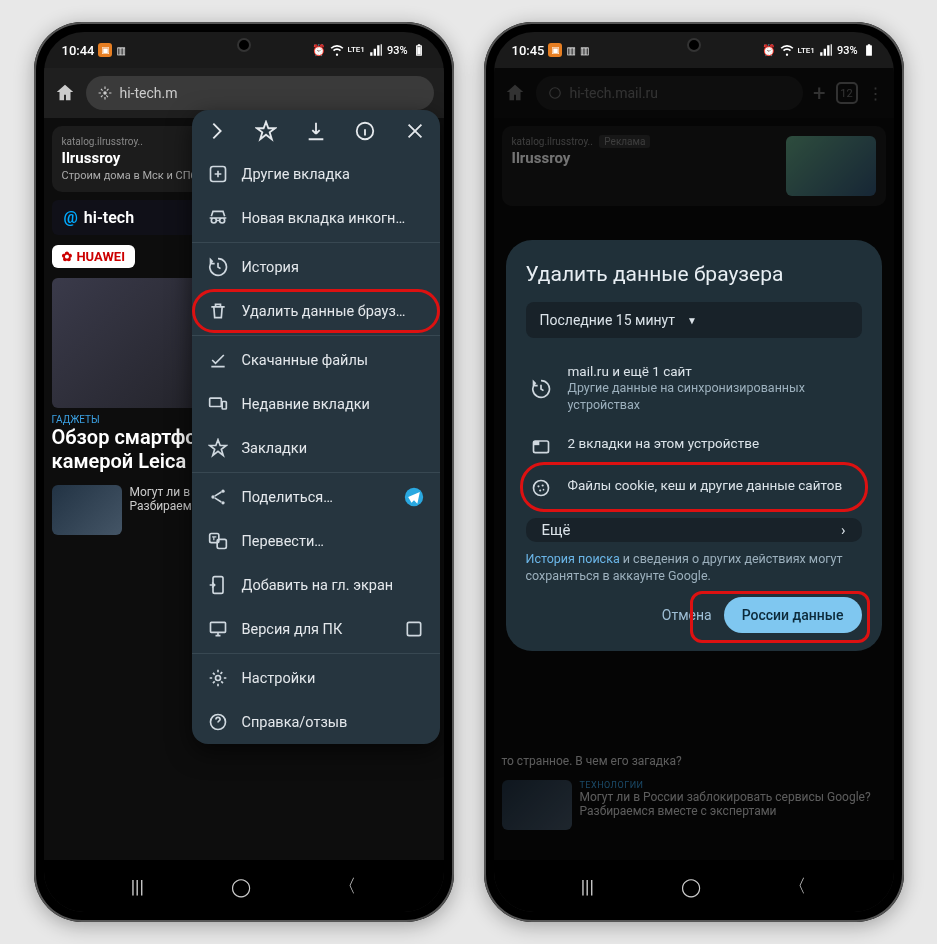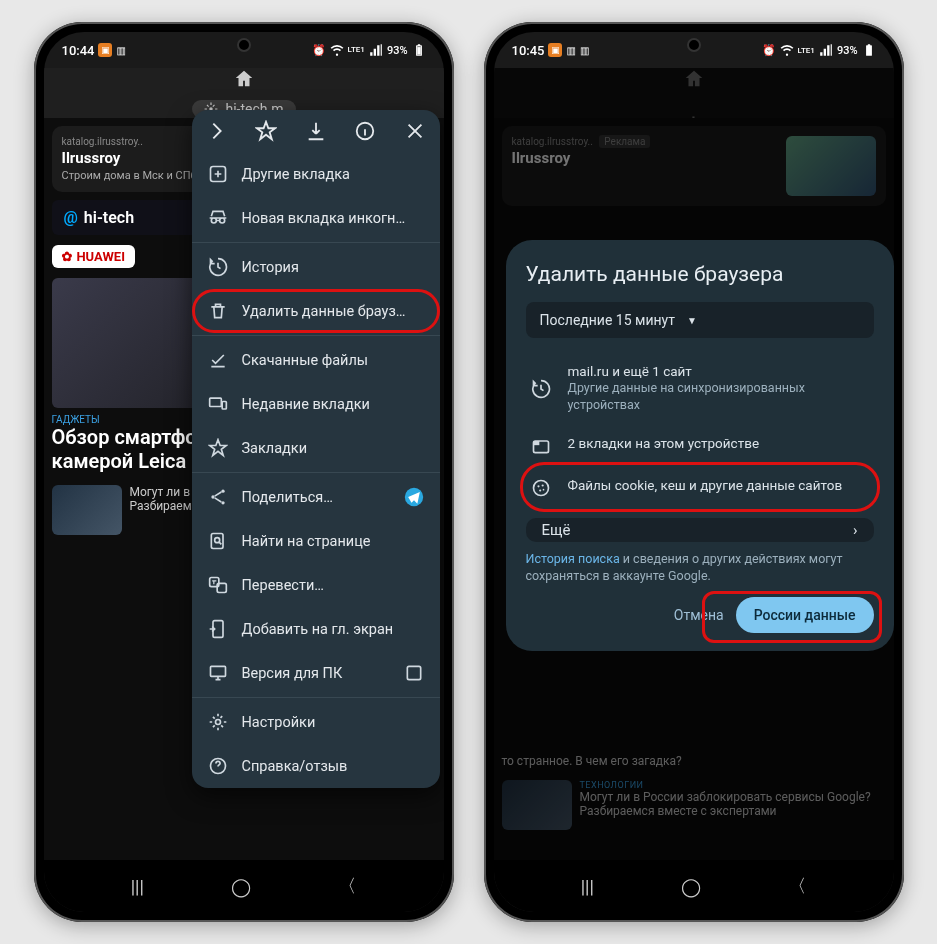--- a/index.html
+++ b/index.html
@@ -58,21 +58,20 @@
   .orange-ic { background: #e67e22; width: 14px; height: 14px; border-radius: 3px; font-size: 9px; display:flex; align-items:center; justify-content:center; }
 
   
   .chrome-bar {
     height: 50px;
     display: flex;
     align-items: center;
     padding: 0 10px;
     gap: 10px;
     background: #1f1f1f;
-    flex-direction: column;
   }
   .dimmed .chrome-bar { filter: brightness(0.55); }
   .chrome-bar .home-ic { color: #ccc; }
   .url-chip {
     flex: 1;
     background: #3a3a3a;
     border-radius: 20px;
     height: 34px;
     display: flex;
     align-items: center;
@@ -198,21 +197,21 @@
   }
 
   
   .right-dim-cover {
     position:absolute; inset:0; top:36px; bottom:52px;
     background: rgba(0,0,0,0.55);
     z-index: 30;
   }
   .dialog {
     position: absolute;
-    left: 12px; right: 0;
+    left: 12px; right: 12px;
     top: 208px;
     background: #203039;
     border-radius: 26px;
     padding: 22px 20px 18px;
     color: #dbe3e9;
     z-index: 40;
   }
   .dialog h2 {
     font-size: 21px;
     font-weight: 400;
@@ -464,30 +463,20 @@
               <path d="M8 11l8-5M8 13l8 5" stroke="currentColor" stroke-width="2" fill="none"></path>
             </svg>
           </span>
         <span>Поделиться…</span>
         <span class="ic right-ic" style="color:#2aa8e0">
             <svg viewBox="0 0 24 24">
               <circle cx="12" cy="12" r="11" fill="#2aa8e0"></circle>
               <path d="M5 12l14-6-3 14-4-4-3 3z" fill="#fff"></path>
             </svg>
           </span>
-      </div>
-      <div class="menu-item">
-        <span class="ic">
-            <svg viewBox="0 0 24 24">
-              <rect x="4" y="3" width="14" height="18" rx="2" fill="none" stroke="currentColor" stroke-width="2"></rect>
-              <circle cx="11" cy="11" r="3" fill="none" stroke="currentColor" stroke-width="2"></circle>
-              <path d="M13 13l3 3" stroke="currentColor" stroke-width="2"></path>
-            </svg>
-          </span>
-        <span>Найти на странице</span>
       </div>
       <div class="menu-item">
         <span class="ic">
             <svg viewBox="0 0 24 24">
               <rect x="2" y="3" width="11" height="11" rx="2" fill="none" stroke="currentColor" stroke-width="2"></rect>
               <rect x="11" y="10" width="11" height="11" rx="2" fill="none" stroke="currentColor" stroke-width="2"></rect>
               <path d="M5 7h5M7 7v4" stroke="currentColor" stroke-width="1.5"></path>
             </svg>
           </span>
         <span>Перевести…</span>

